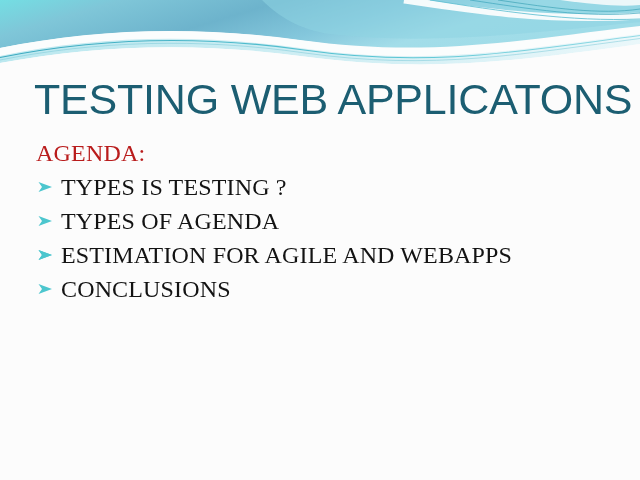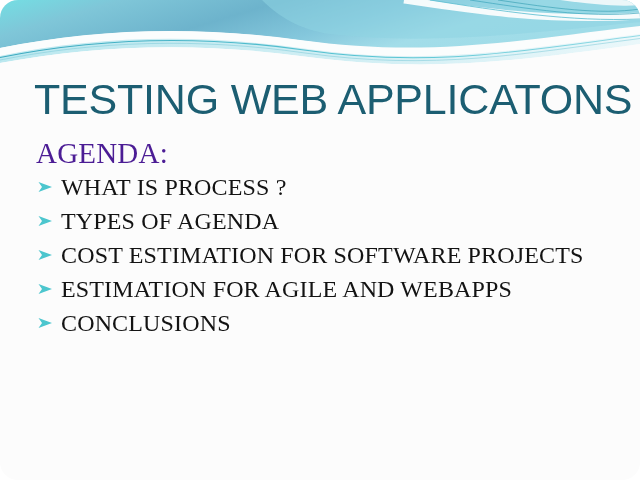--- a/index.html
+++ b/index.html
@@ -11,21 +11,20 @@
   body {
     font-family: "Liberation Serif", "DejaVu Serif", serif;
   }
 
   .slide {
     position: relative;
     width: 640px;
     height: 480px;
     overflow: hidden;
     background: #FCFCFC;
-    border-radius: 18px;
   }
 
   
   .header-art {
     position: absolute;
     top: 0;
     left: 0;
     width: 640px;
     height: 72px;
     overflow: hidden;
@@ -54,23 +53,23 @@
 
   
   .body-block {
     position: absolute;
     left: 36px;
     top: 136px;
     width: 590px;
   }
   .agenda-label {
     font-family: "Liberation Serif", "DejaVu Serif", serif;
-    font-size: 29px;
+    font-size: 24px;
     line-height: 34px;
-    color: #4c1d95;
+    color: #b91c1c;
     letter-spacing: 0.2px;
   }
   .agenda-list {
     list-style: none;
     margin: 0;
     padding: 0;
   }
   .agenda-item {
     position: relative;
     padding-left: 25px;
@@ -159,41 +158,40 @@
     <div class="agenda-label">AGENDA:</div>
 
     <ul class="agenda-list">
 
       <li class="agenda-item">
         <span class="agenda-bullet">
           <svg width="15" height="12" viewBox="0 0 15 12" aria-hidden="true">
             <path d="M0.5,1 L14,6 L0.5,11 L4,6 Z" fill="#4CC6CE"></path>
           </svg>
         </span>
-        <span>WHAT IS PROCESS ?</span>
+        <span>TYPES IS TESTING ?</span>
       </li>
 
 
       <li class="agenda-item">
         <span class="agenda-bullet">
           <svg width="15" height="12" viewBox="0 0 15 12" aria-hidden="true">
             <path d="M0.5,1 L14,6 L0.5,11 L4,6 Z" fill="#4CC6CE"></path>
           </svg>
         </span>
         <span>TYPES OF AGENDA</span>
       </li>
 
 
       <li class="agenda-item">
         <span class="agenda-bullet">
           <svg width="15" height="12" viewBox="0 0 15 12" aria-hidden="true">
             <path d="M0.5,1 L14,6 L0.5,11 L4,6 Z" fill="#4CC6CE"></path>
           </svg>
         </span>
-        <span>COST ESTIMATION FOR SOFTWARE PROJECTS</span>
       </li>
 
       <li class="agenda-item">
         <span class="agenda-bullet">
           <svg width="15" height="12" viewBox="0 0 15 12" aria-hidden="true">
             <path d="M0.5,1 L14,6 L0.5,11 L4,6 Z" fill="#4CC6CE"></path>
           </svg>
         </span>
         <span>ESTIMATION FOR AGILE AND WEBAPPS</span>
       </li>

